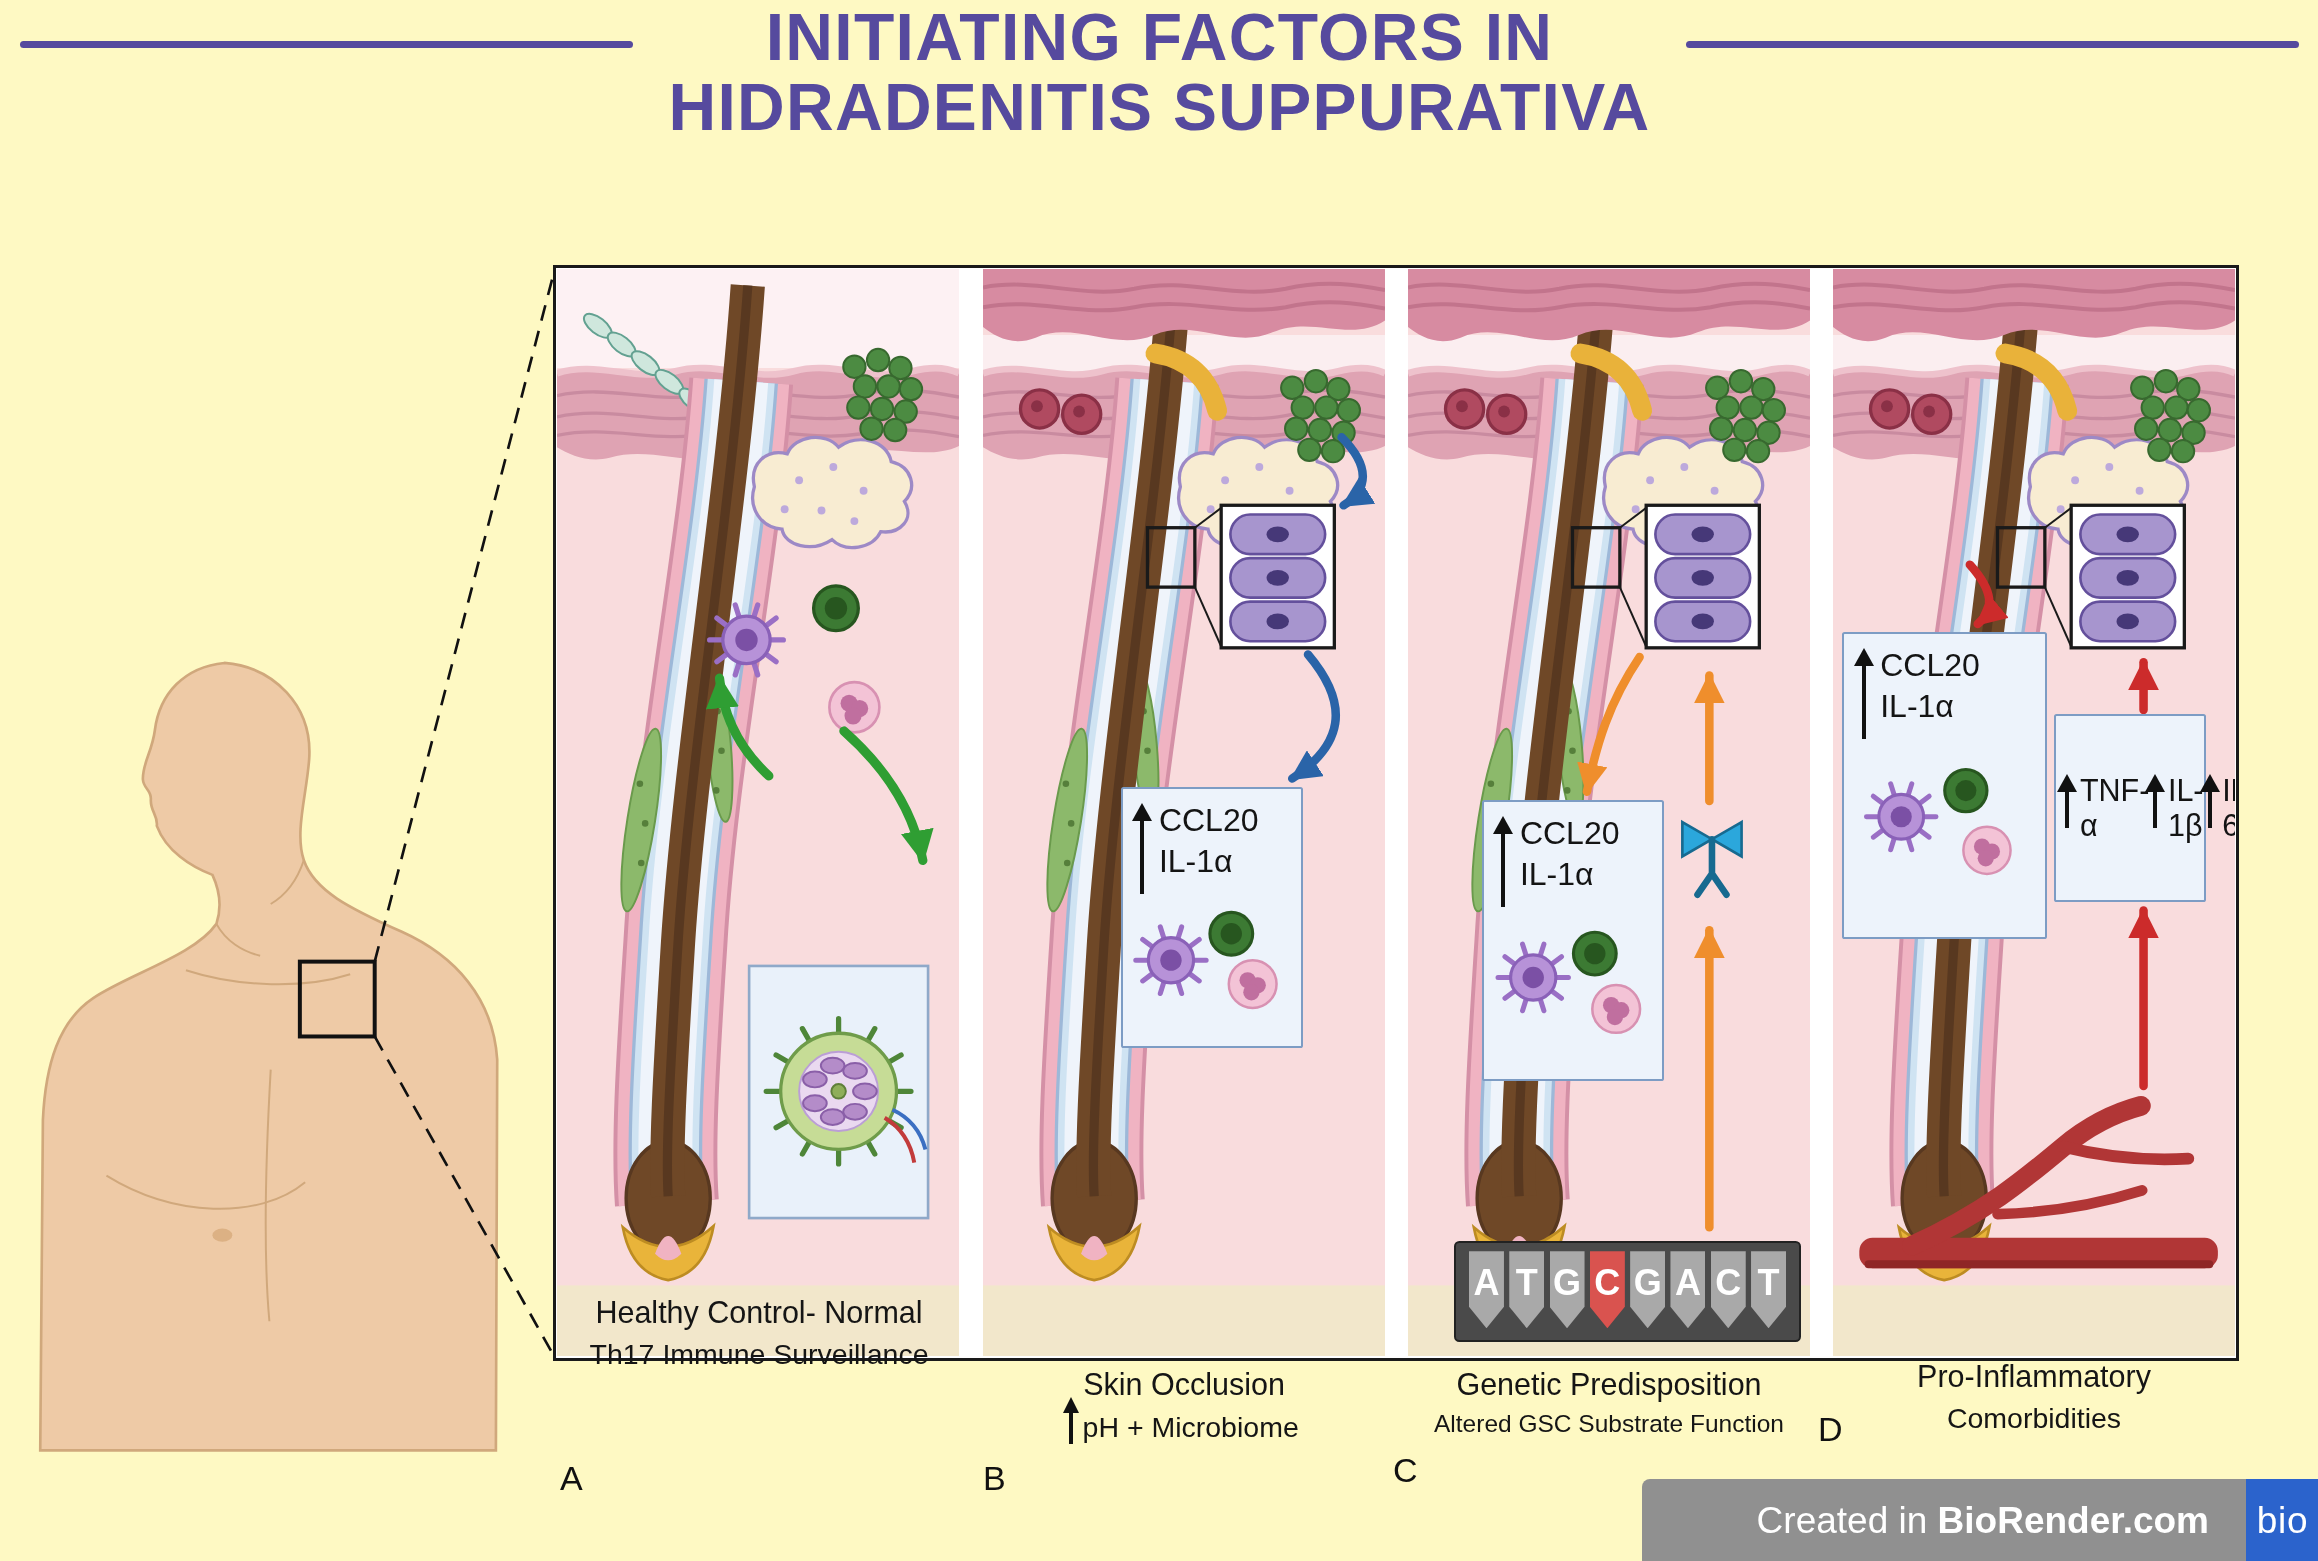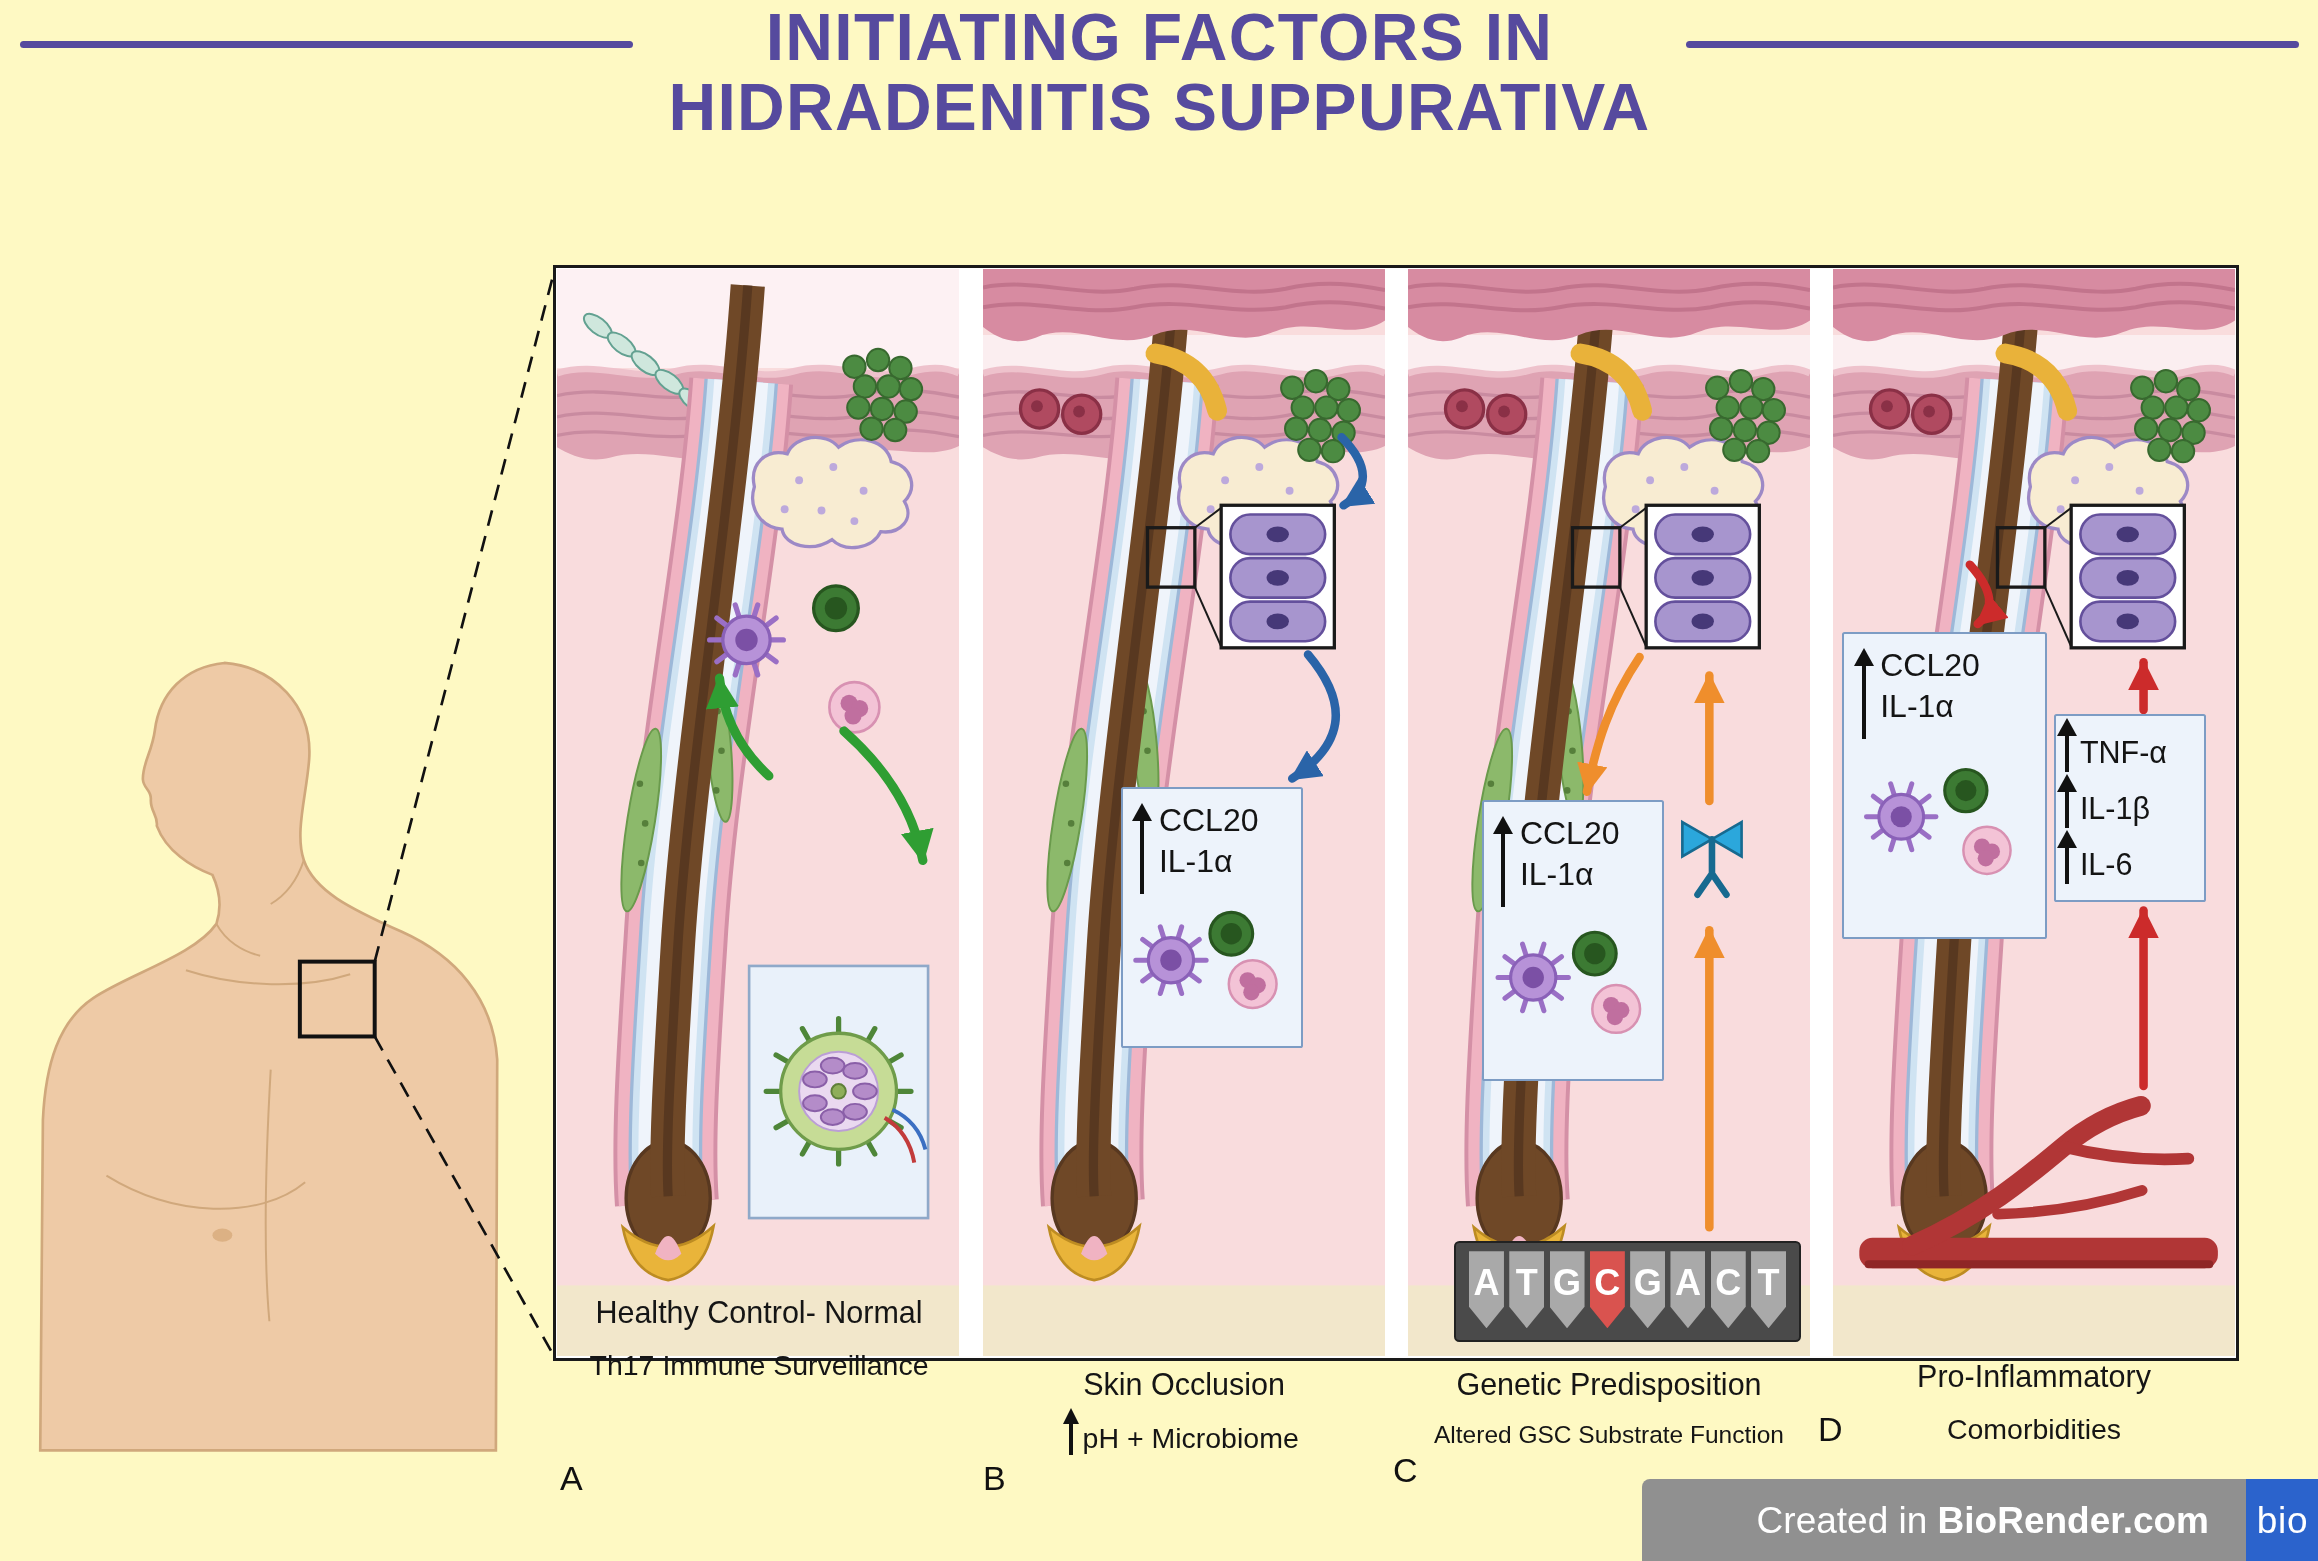--- a/index.html
+++ b/index.html
@@ -29,35 +29,35 @@
             display:flex;flex-direction:column;padding:10.6px 5.3px 4px 9.3px}
   .cyto-top{display:flex;align-items:flex-start}
   .cyto-lines{font-size:32px;line-height:1.28;color:#141414}
   .varrow{position:relative;width:4px;background:#111;flex:none;margin:20px 14.6px 0 8px}
   .varrow::after{content:"";position:absolute;left:50%;top:-17px;transform:translateX(-50%);
                  width:0;height:0;border-left:10px solid transparent;border-right:10px solid transparent;
                  border-bottom:18.5px solid #111}
   .h112{height:74px}.h56{height:37px;margin:2.6px 10.6px 0 4px}
   .box-cells{display:block;margin-top:2.6px}
   .tnf-box{position:absolute;background:#edf3fb;border:2px solid #7d9cc4;border-radius:2.6px;
-           display:flex;flex-direction:column;justify-content:space-around;padding:8px 5.3px}
+           display:flex;flex-direction:row;justify-content:space-around;padding:8px 5.3px}
   .tnf-row{display:flex;align-items:center;font-size:30.5px}
 
   
   .dna-band{position:absolute;background:#4a4a4a;border:2.6px solid #222;border-radius:5.3px;
             display:flex;align-items:flex-start;justify-content:center;gap:5.3px;padding:8px 5.3px}
   .dna-tile{width:35px;height:77px;background:#a9a9a9;
             clip-path:polygon(0 0,100% 0,100% 72%,50% 100%,0 72%);
             display:flex;justify-content:center;color:#fff;font-size:36px;font-weight:700;padding-top:10.6px}
   .dna-tile.hl{background:#d9534f}
 
   
   .caption{position:absolute;width:424px;text-align:center;color:#151515}
   .caption .l1{font-size:30.5px}
-  .caption .l2{font-size:28.5px;margin-top:19px;display:flex;align-items:flex-end;justify-content:center;gap:9.3px}
+  .caption .l2{font-size:28.5px;margin-top:8px;display:flex;align-items:flex-end;justify-content:center;gap:9.3px}
   .caption .l2.small{font-size:24.5px}
   .cap-arrow{position:relative;display:inline-block;width:4px;height:34px;background:#111;flex:none}
   .cap-arrow::after{content:"";position:absolute;left:50%;top:-13.2px;transform:translateX(-50%);
                     width:0;height:0;border-left:8.6px solid transparent;border-right:8.6px solid transparent;
                     border-bottom:16px solid #111}
   .cap-letter{position:absolute;font-size:34px;color:#111}
 
   
   .badge{position:absolute;left:1642px;top:1479px;width:677px;height:83px;background:#909090;
          border-top-left-radius:8px;display:flex;align-items:center;overflow:hidden}

